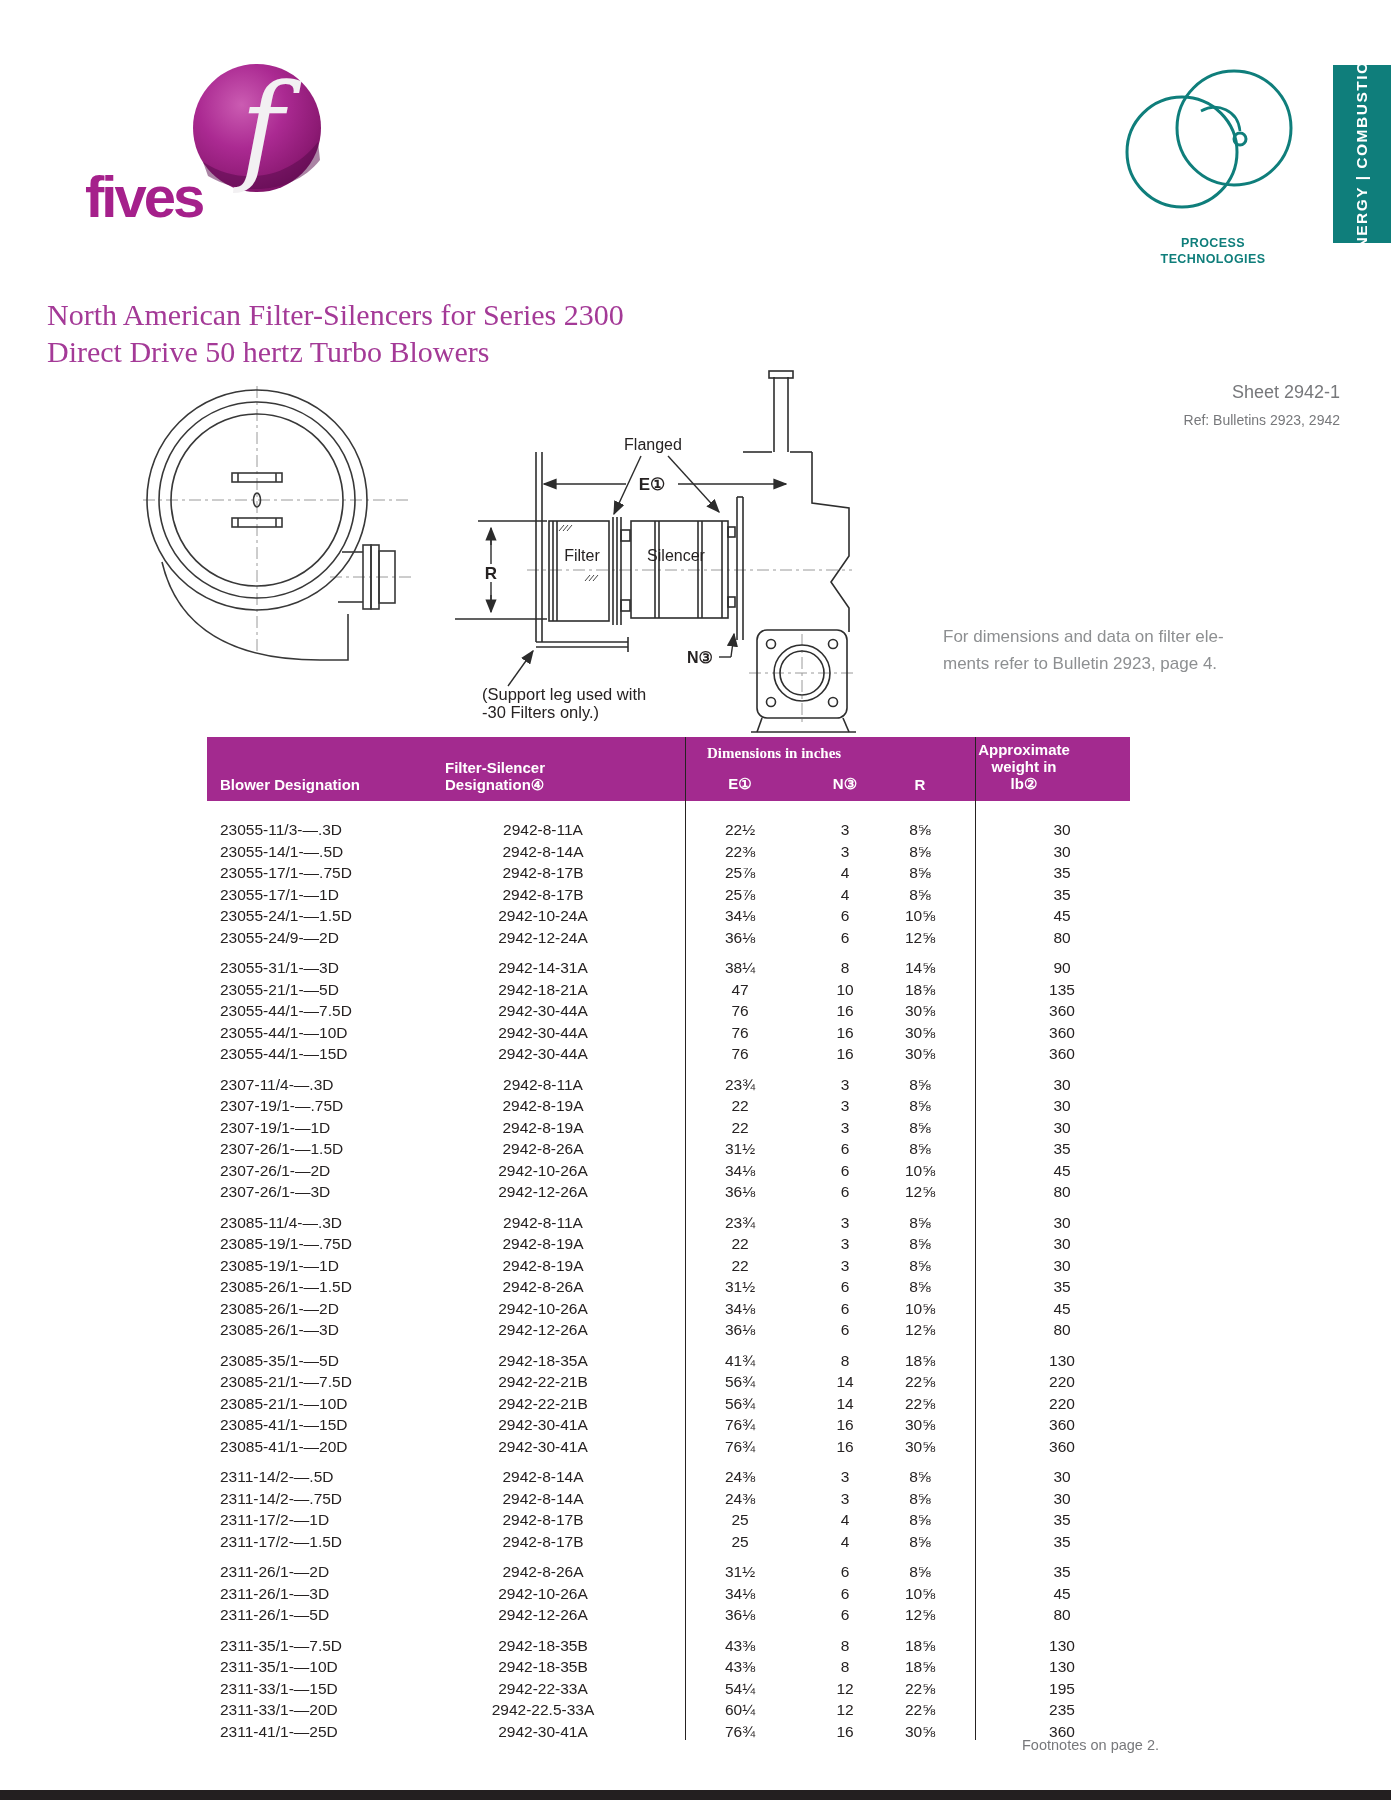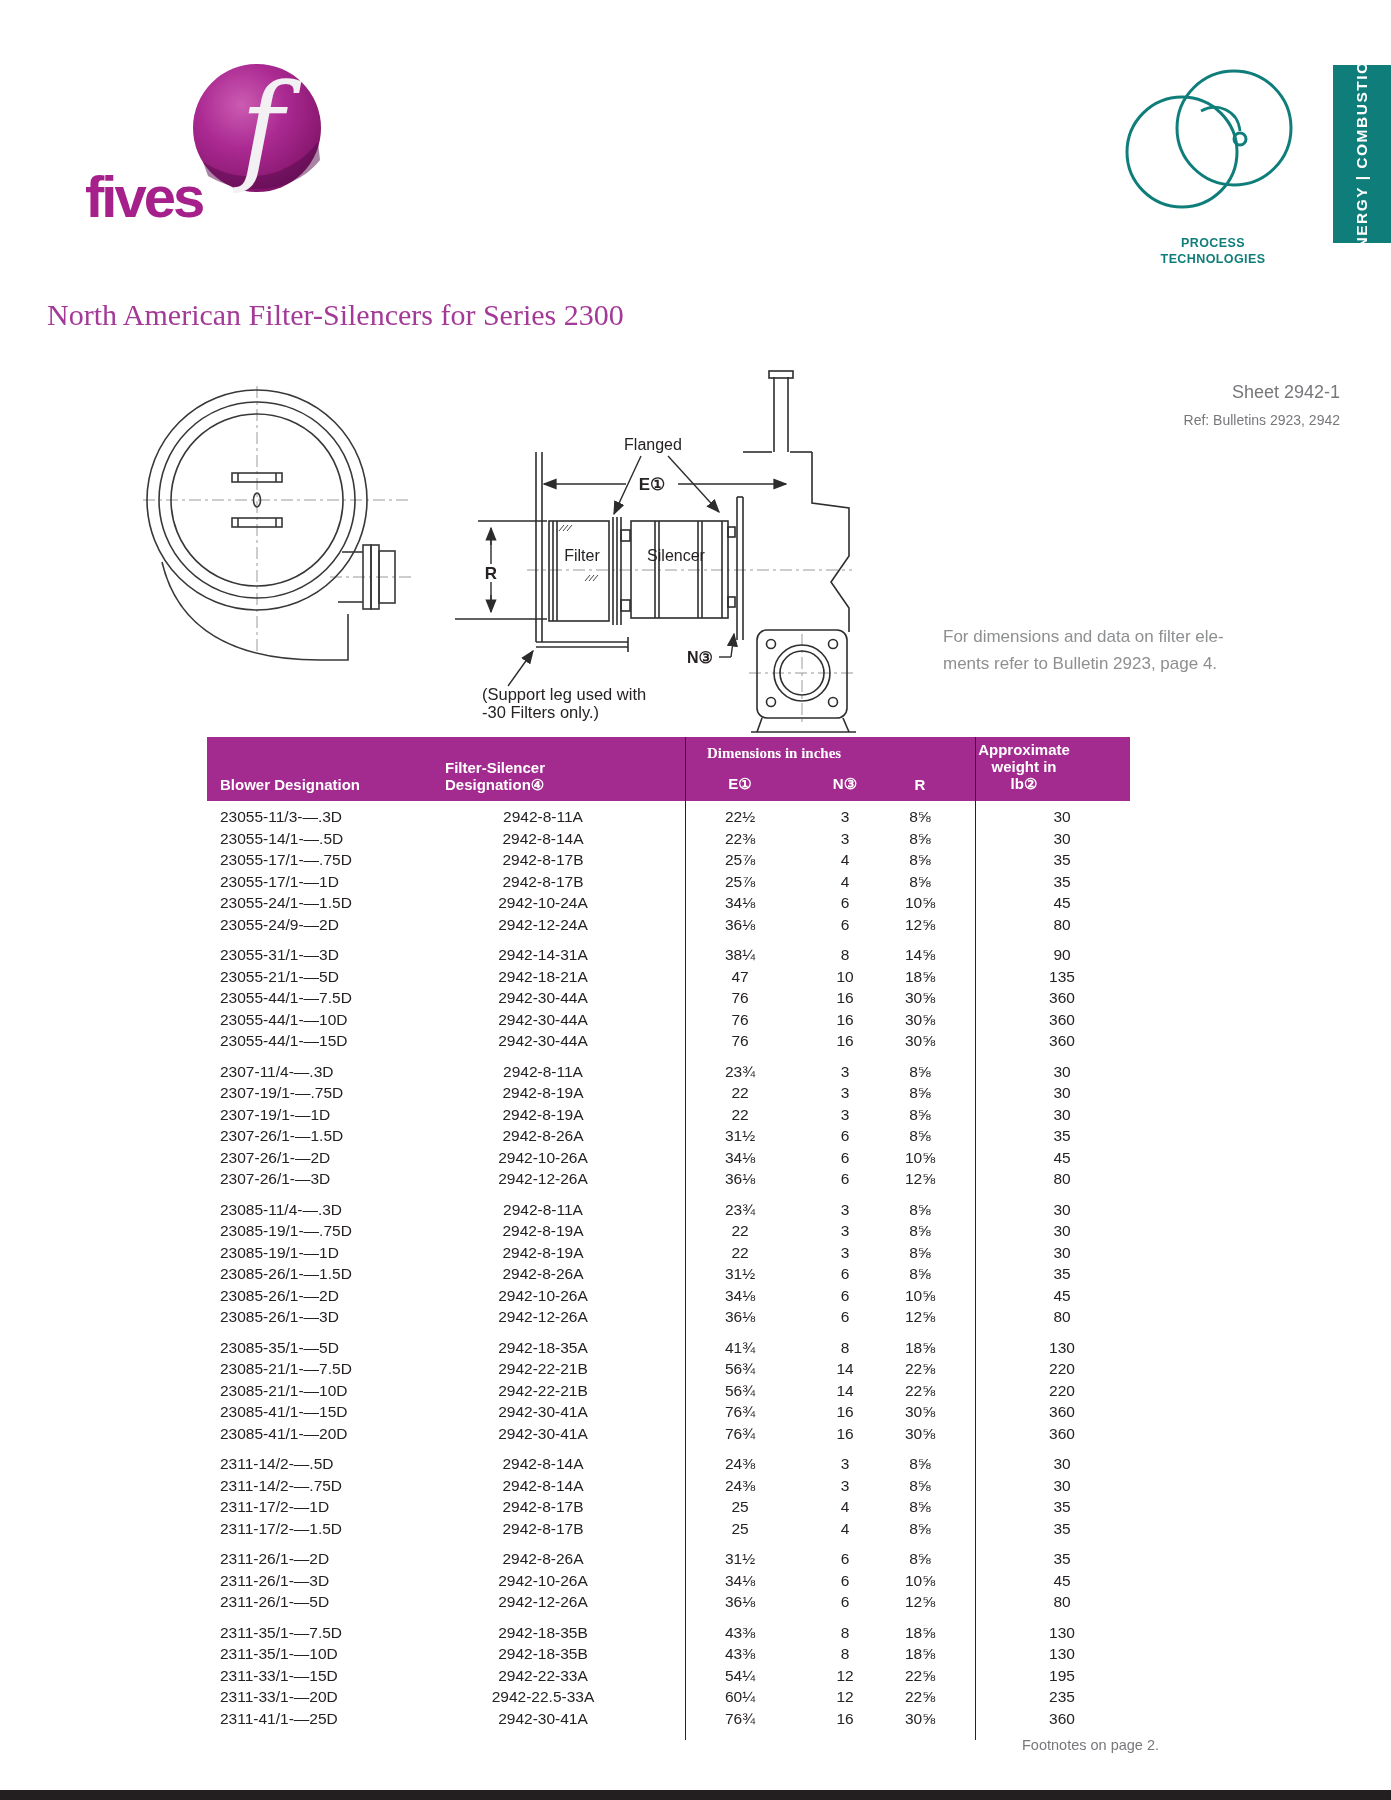--- a/index.html
+++ b/index.html
@@ -40,21 +40,21 @@
   
   .ftable{position:absolute;left:207px;top:737px;width:923px;}
   .thead{position:relative;height:64px;background:#a32a8f;color:#fff;font-weight:bold;font-size:15px;}
   .th{position:absolute;}
   .th-blower{left:13px;bottom:8px;}
   .th-fs{left:238px;bottom:8px;line-height:17px;}
   .th-dims{left:500px;bottom:39px;width:290px;font-family:Liberation Serif, serif;}
   .th-weight{left:757px;top:4px;width:120px;text-align:center;line-height:17px;}
   .vrule{position:absolute;top:0;width:1px;height:1003px;background:#262222;}
   .vrule.r1{left:478px;} .vrule.r2{left:768px;}
-  .tbody{position:relative;padding-top:7px;}
+  .tbody{position:relative;padding-top:20px;}
   .tgroup{margin-bottom:9px;}
   .trow{position:relative;height:21.5px;}
   .tc{position:absolute;top:0;font-size:15.5px;color:#262222;white-space:nowrap;}
   .c1{left:13px;width:220px;text-align:left;}
   .c2{left:246px;width:180px;text-align:center;}
   .c3{left:476px;width:114px;text-align:center;}
   .c4{left:596px;width:84px;text-align:center;}
   .c5{left:658px;width:110px;text-align:center;}
   .c6{left:795px;width:120px;text-align:center;}
   .hc3{left:476px;width:114px;text-align:center;bottom:8px;}
@@ -100,20 +100,21 @@
     <div>PROCESS</div>
     <div>TECHNOLOGIES</div>
   </div>
 
   <div class="banner">
     <span>ENERGY | COMBUSTION</span>
   </div>
 
   <div class="title">
     <div>North American Filter-Silencers for Series 2300</div>
+    <div>Direct Drive 50 hertz Turbo Blowers</div>
   </div>
 
   <div class="sheet-info">
     <div class="sheet">Sheet 2942-1</div>
     <div class="ref">Ref: Bulletins 2923, 2942</div>
   </div>
 
   <div class="drawing">
     <svg viewBox="140 368 720 368">
       <defs>

